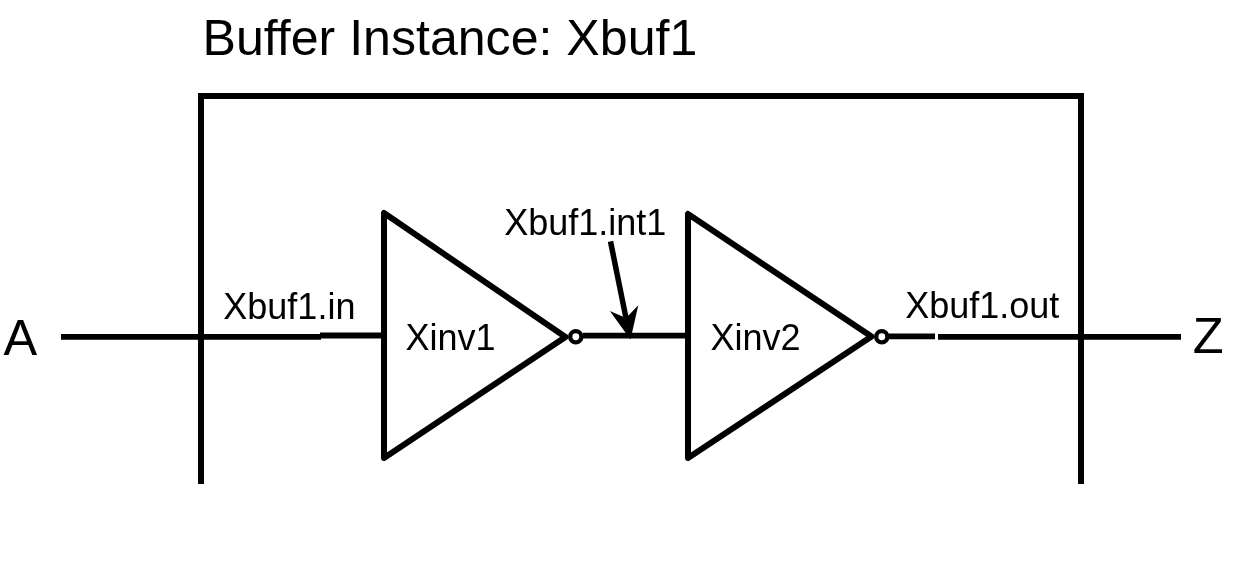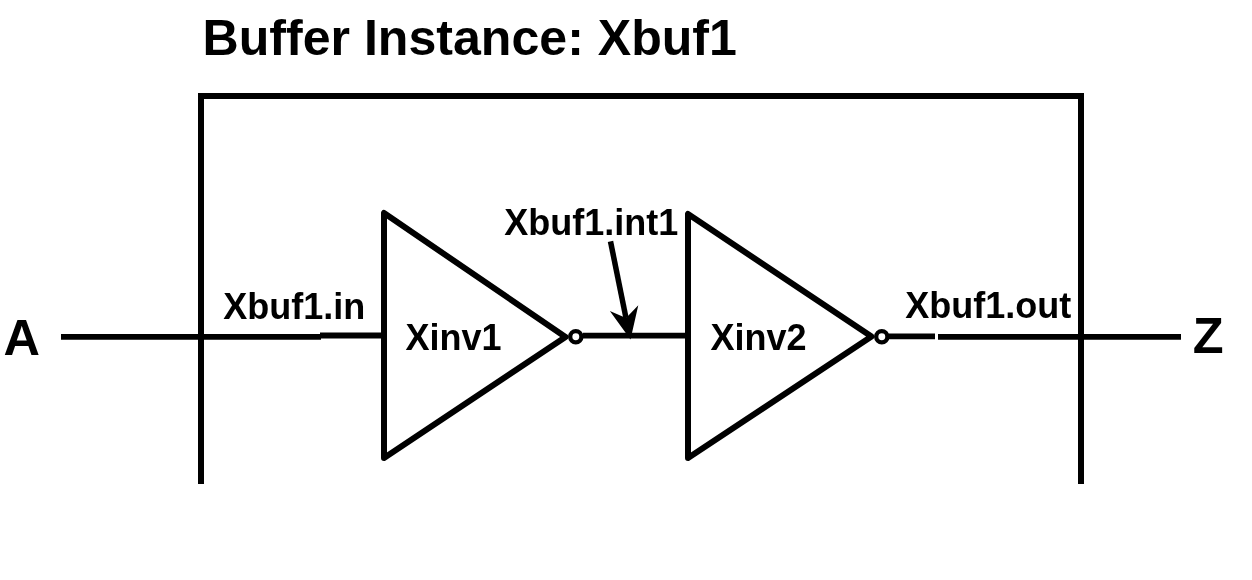--- a/index.html
+++ b/index.html
@@ -6,21 +6,20 @@
     margin: 0;
     padding: 0;
     background: #ffffff;
   }
   .canvas {
     position: relative;
     width: 1252px;
     height: 484px;
     background: #ffffff;
     overflow: hidden;
-    font-weight: bold;
   }
   svg {
     display: block;
     filter: blur(0.6px);
   }
   .schematic-text {
     font-family: "Liberation Sans", sans-serif;
     fill: #000000;
   }
   .label-large {

